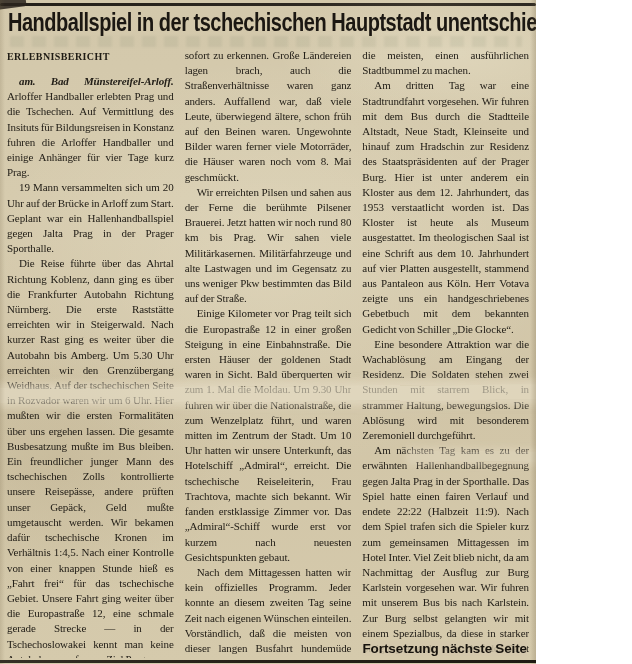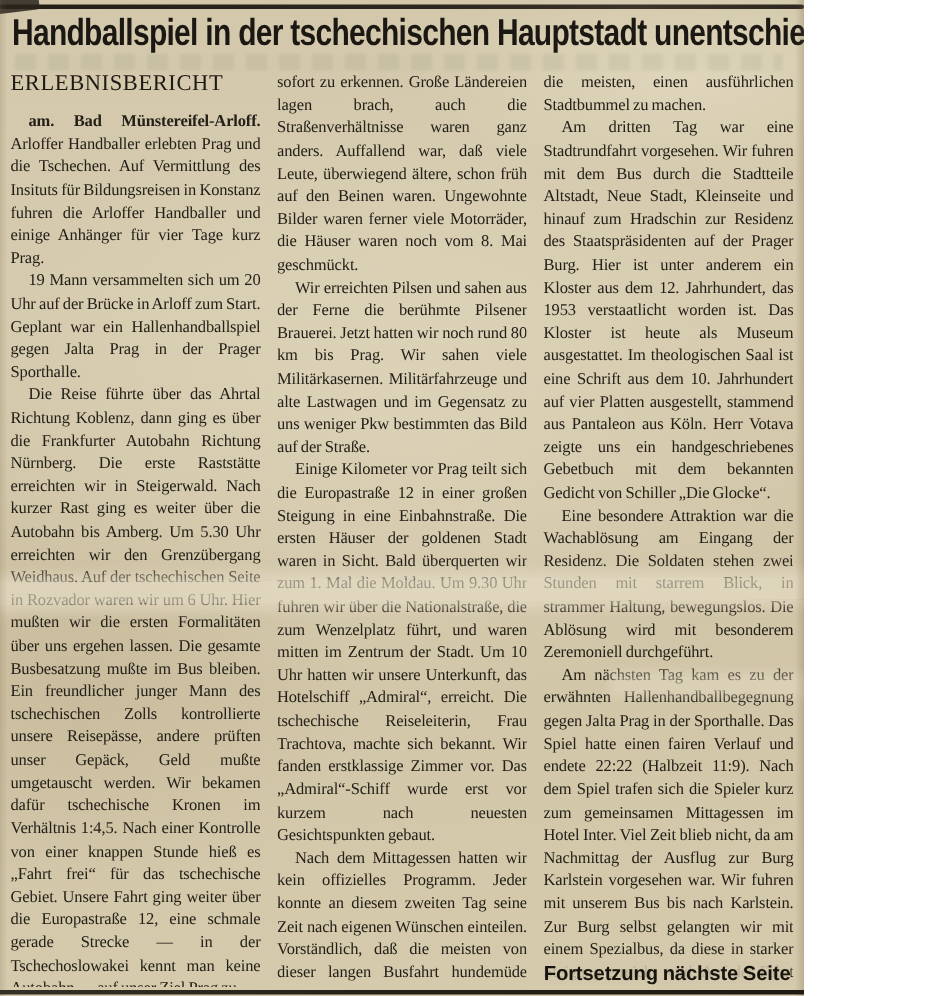--- a/index.html
+++ b/index.html
@@ -49,27 +49,27 @@
   .columns {
     position:absolute; top:48px; left:7px; right:7px; bottom:6px;
     display:flex; gap:11px;
   }
   .col {
     flex:1 1 0; overflow:hidden; position:relative;
     font-size:11px; line-height:15.2px; letter-spacing:-0.1px; word-spacing:-0.5px;
     text-align:justify;
   }
   .byline {
-    font-weight:normal; font-size:15px; line-height:17px;
+    font-weight:bold; font-size:10px; line-height:17px;
     letter-spacing:0.4px; margin-bottom:9px; text-align:left;
     color:#1f1b14;
   }
   .col p { margin:0; }
   .col p.indent { text-indent:12px; }
-  .lead b { font-weight:bold; }
+  .lead b { font-weight:bold;font-style:italic; }
   .footer {
     position:absolute; right:2px; bottom:2px;
     font-family:"Liberation Sans", sans-serif;
     font-weight:bold; font-size:13.5px; color:#17130d;
     background:rgba(211,200,171,0.85);
     padding-left:6px;
     white-space:nowrap;
   }
   .sq {
     display:inline-block; width:9px; height:9px; background:#1d1912;

